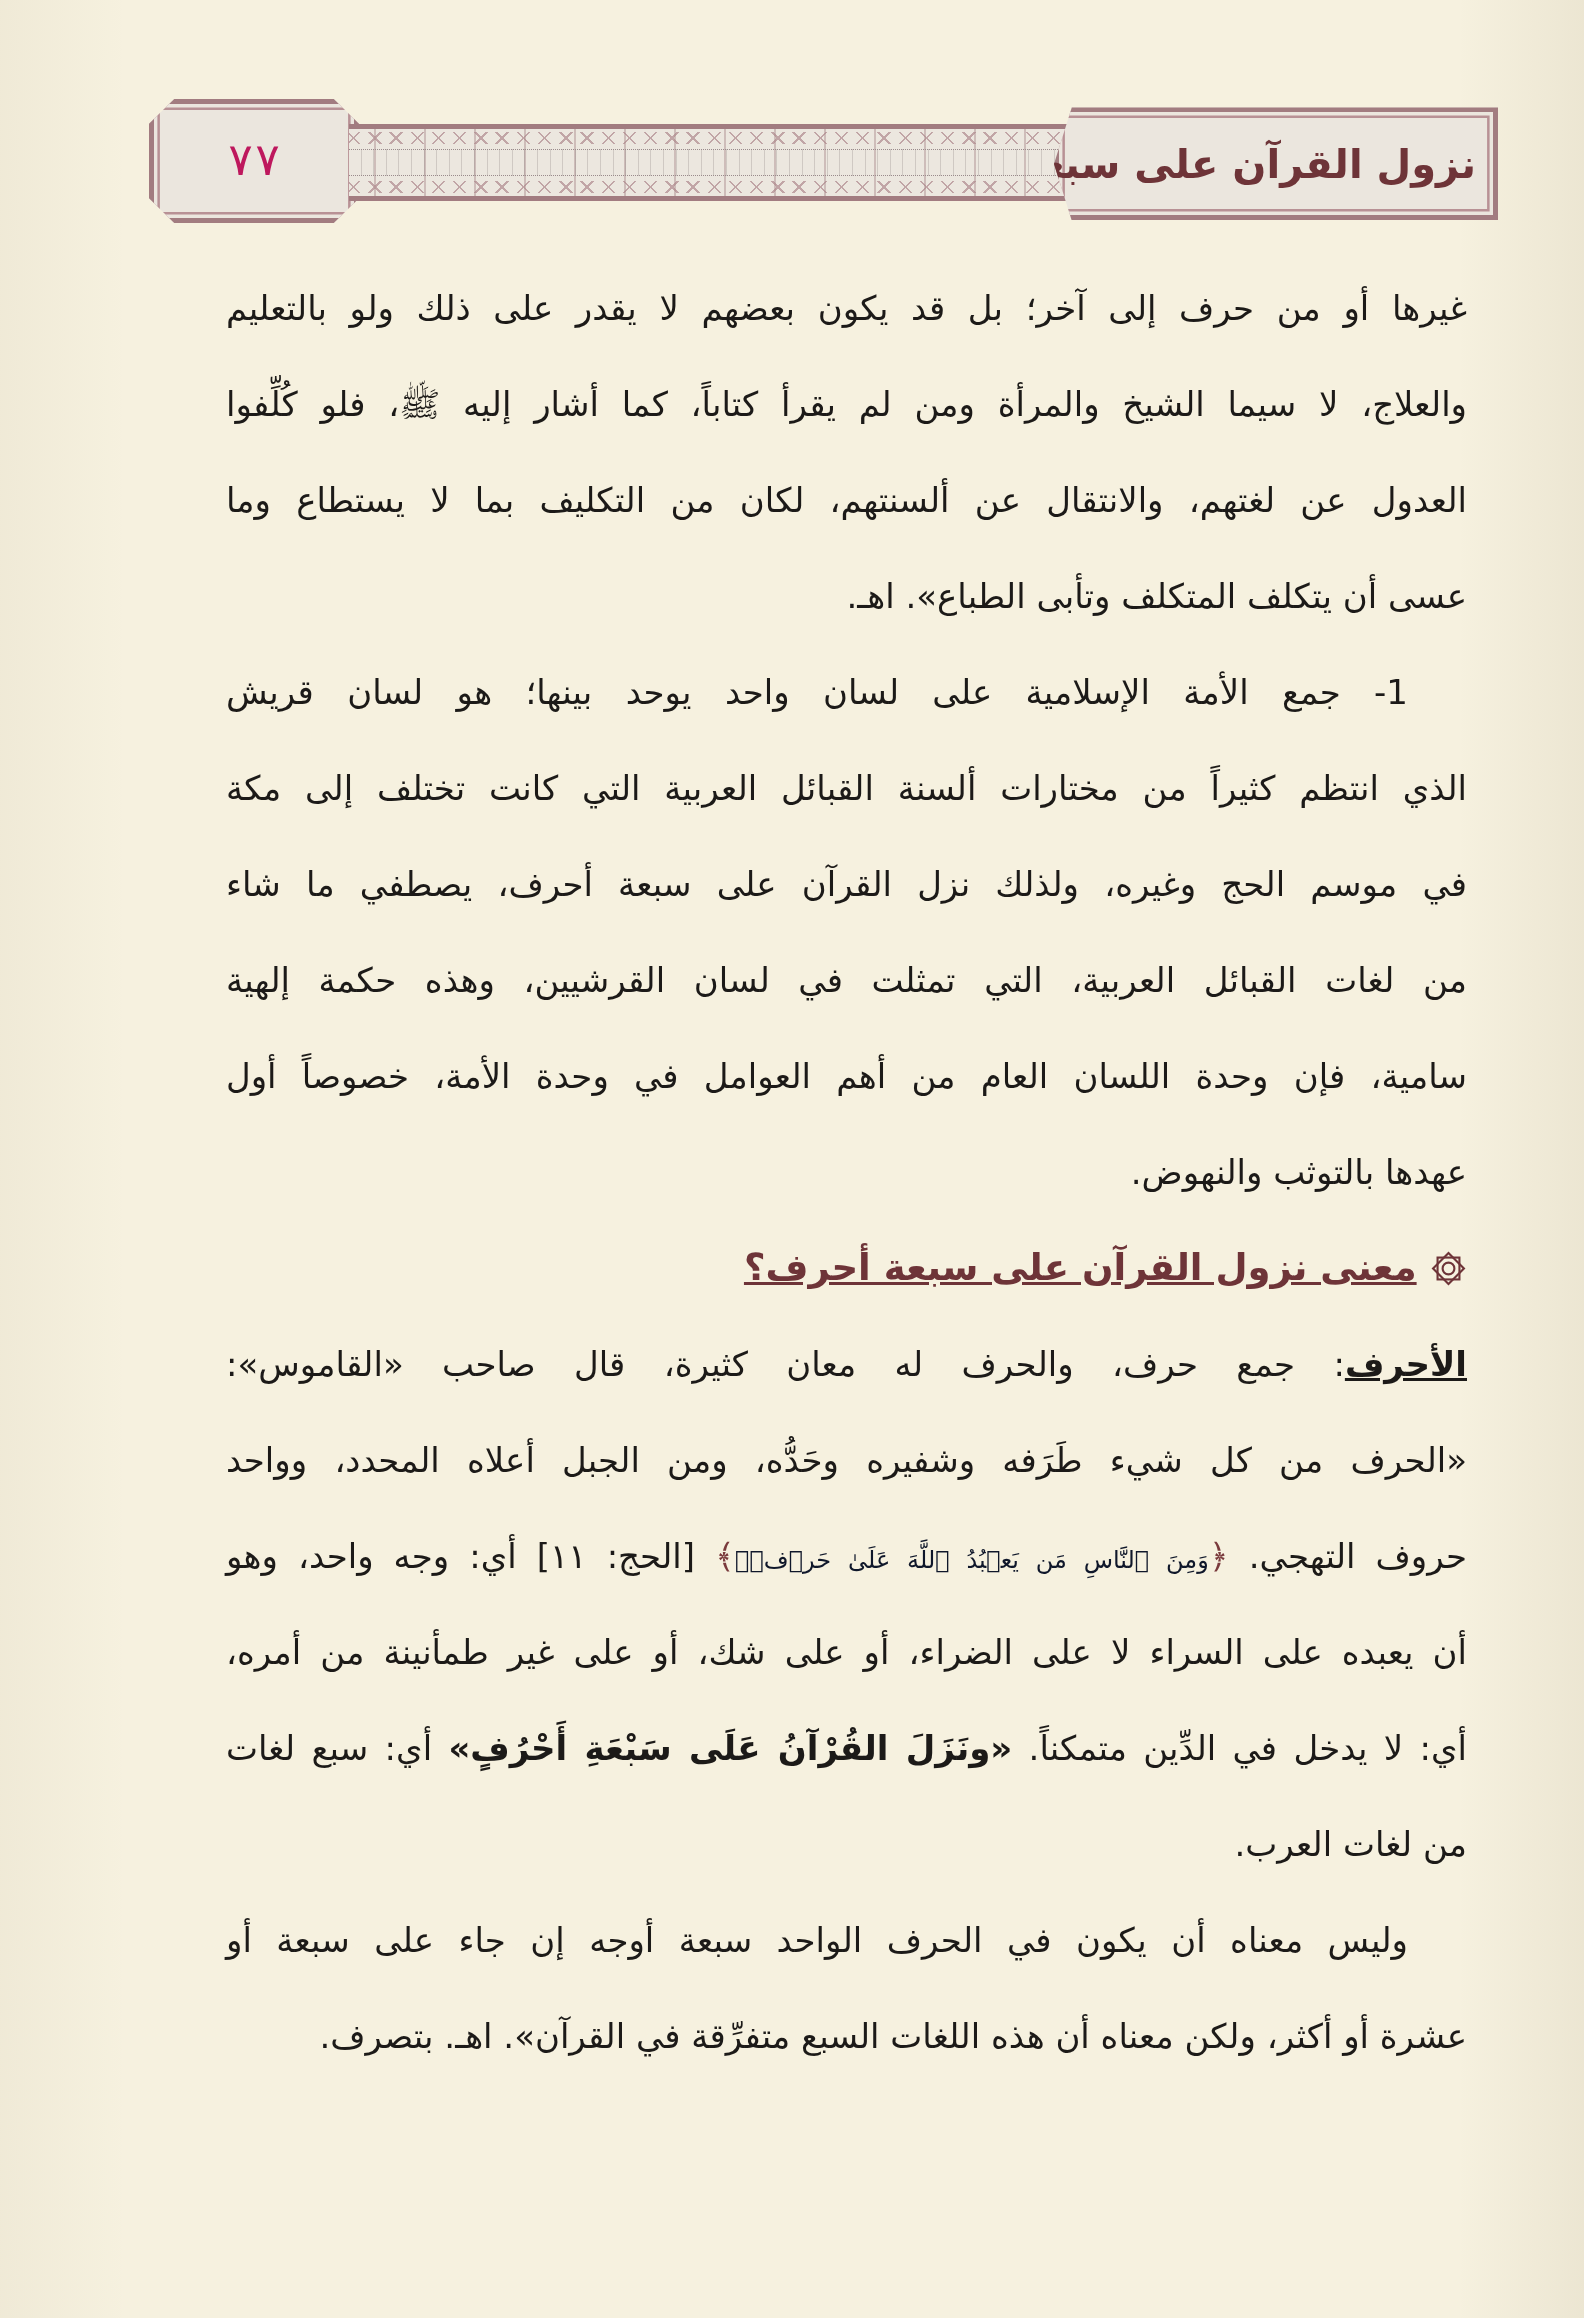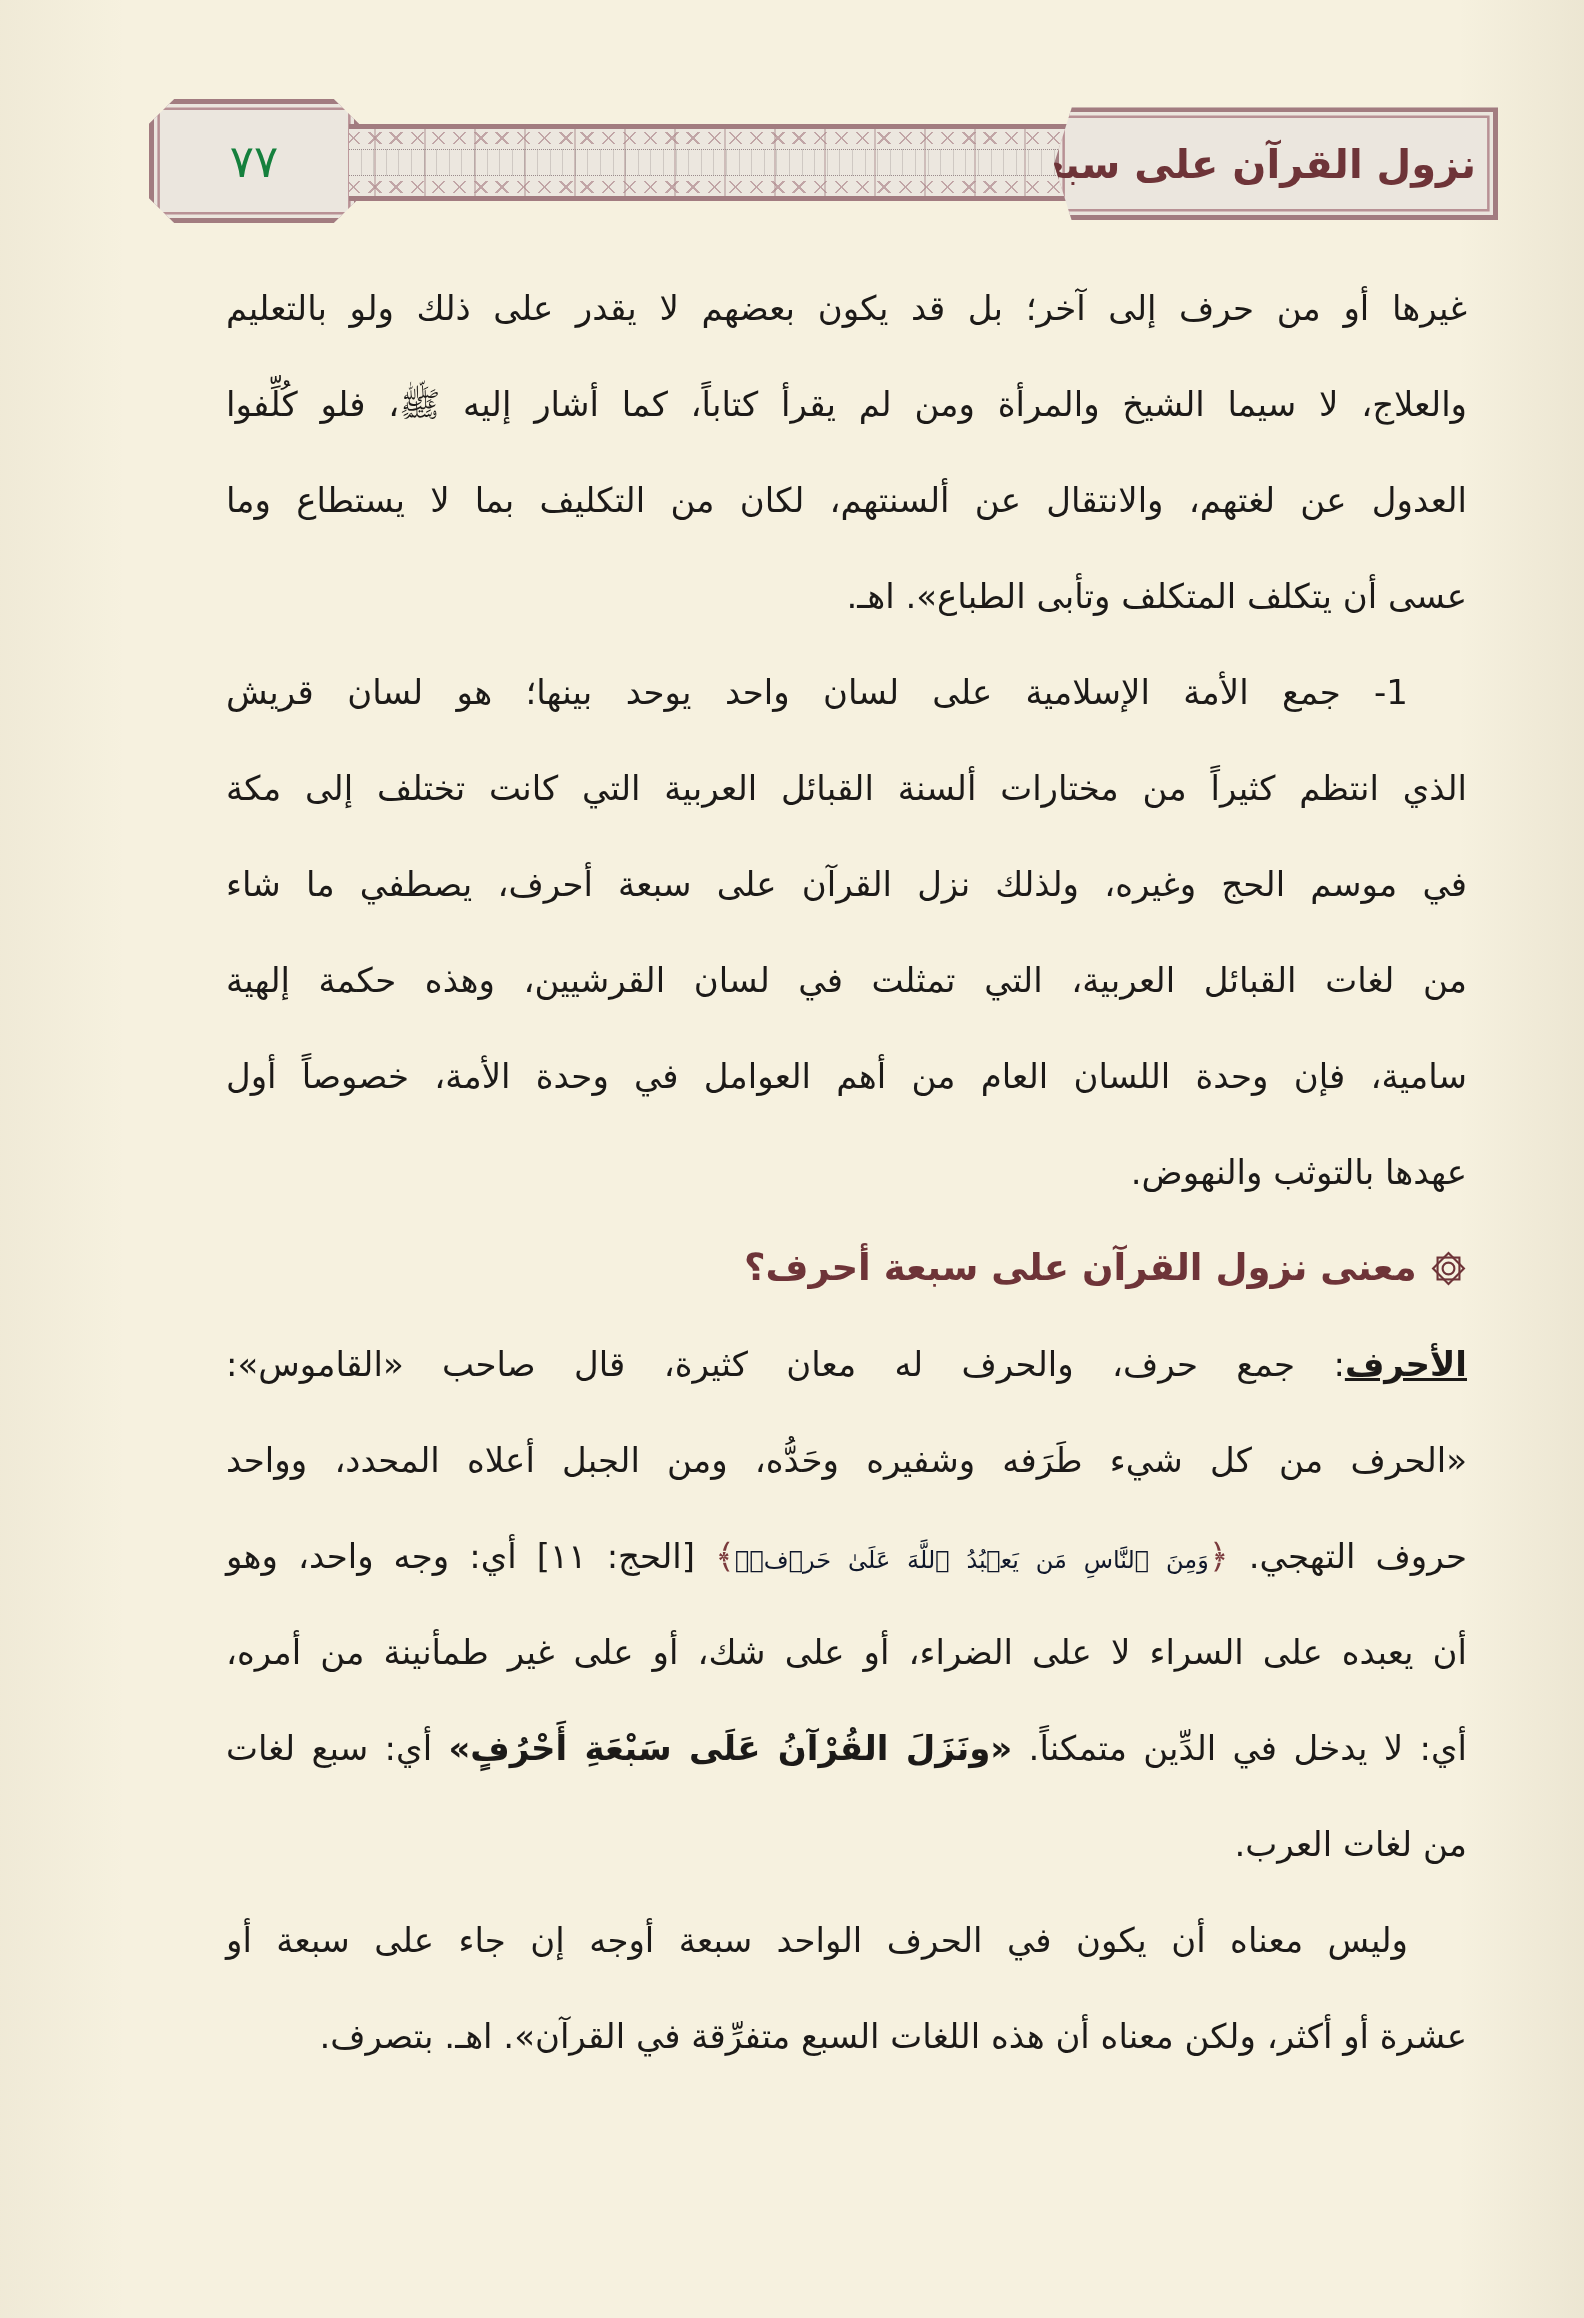--- a/index.html
+++ b/index.html
@@ -40,23 +40,23 @@
       background: #ebe6de;
       border: 5px solid #a27c80;
       box-shadow: inset 0 0 0 3.4px #ebe6de, inset 0 0 0 5.9px #b89195;
       clip-path: polygon(12% 0, 88% 0, 100% 20%, 100% 80%, 88% 100%, 12% 100%, 0 80%, 0 20%);
       display: flex;
       align-items: center;
       justify-content: center;
       box-sizing: border-box;
     }
     .pagenum {
-      font-family: Liberation Serif, serif;
+      font-family: Liberation Mono, monospace;
       font-size: 45px;
-      color: #15803d;
+      color: #be185d;
       direction: rtl;
       letter-spacing: 3.4px;
     }
     .band {
       position: absolute;
       left: 200px;
       top: 25px;
       width: 721px;
       height: 77px;
       box-sizing: border-box;
@@ -146,20 +146,21 @@
     }
     .section-heading {
       display: flex;
       align-items: center;
       gap: 13.4px;
       height: 96px;
       color: #6e3438;
       font-weight: bold;
       font-size: 37px;
       white-space: nowrap;
+      text-decoration: underline;
     }
     .star-icon {
       width: 37px;
       height: 37px;
       display: inline-block;
       flex: 0 0 auto;
     }
     .term {
       font-weight: bold;
       text-decoration: underline;

